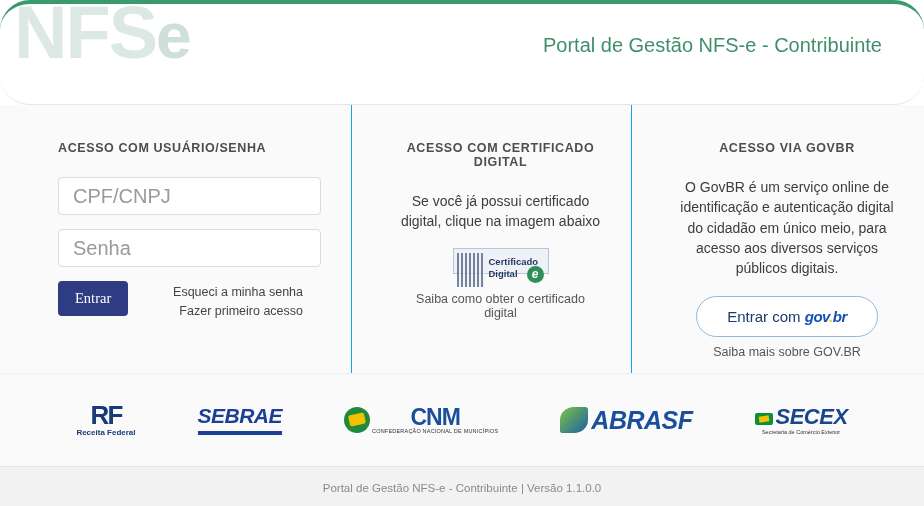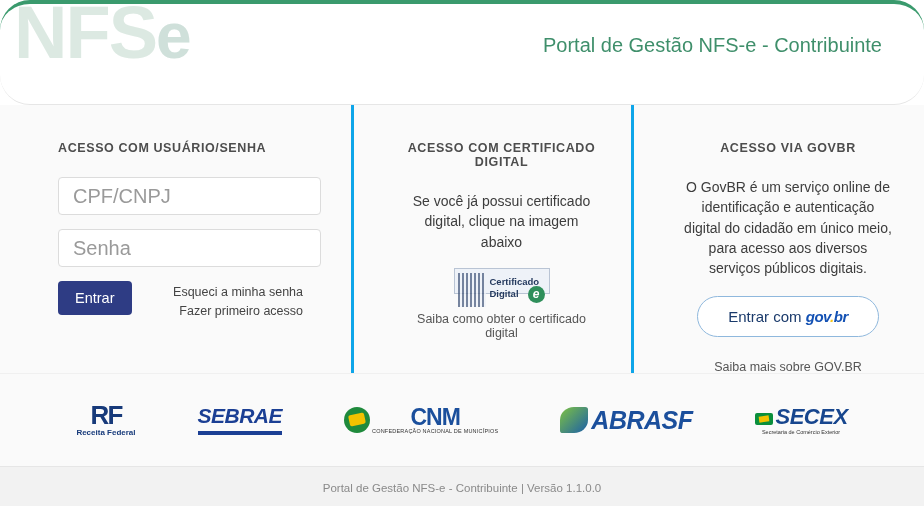--- a/index.html
+++ b/index.html
@@ -64,21 +64,21 @@
     background: #fafafa;
     height: 268px;
     box-sizing: border-box;
   }
   .col {
     flex: 1;
     padding: 36px 30px 0 30px;
     box-sizing: border-box;
     position: relative;
   }
-  .col + .col { border-left: 3px solid #0ea5e9; padding-left: 48px; }
+  .col + .col { border-left: 1px solid #0ea5e9; padding-left: 48px; }
   .col-1 { flex: 0 0 320px; padding-left: 58px; }
   .col-2 { flex: 0 0 280px; }
   .col-3 { flex: 1; }
 
   .col-title {
     font-size: 12.5px;
     letter-spacing: 0.6px;
     color: #4d4d4d;
     font-weight: bold;
     margin-bottom: 22px;
@@ -111,21 +111,21 @@
     justify-content: space-between;
   }
   .btn-entrar {
     background: #2e3c84;
     color: #ffffff;
     border: none;
     border-radius: 4px;
     font-size: 14.5px;
     padding: 9px 17px;
     cursor: pointer;
-    font-family: Liberation Sans, sans-serif;
+    font-family: Liberation Serif, serif;
   }
   .links {
     text-align: right;
     padding-top: 2px;
   }
   .links a {
     display: block;
     font-size: 12.5px;
     color: #444444;
     text-decoration: none;
@@ -206,21 +206,21 @@
     font-size: 15px;
     color: #1a3a6b;
     cursor: pointer;
     font-family: "Liberation Sans", sans-serif;
   }
   .govbr-btn .gov { font-weight: bold; color: #1351b4; letter-spacing:-0.5px;font-style:italic;}
   .govbr-btn .gov .dot { color: #f5c518; }
   .govbr-link {
     display: block;
     text-align: center;
-    margin-top: 23px;
+    margin-top: 8px;
     font-size: 12.5px;
     color: #555555;
     text-decoration: none;
   }
 
   
   .logos {
     height: 92px;
     background: #fafafa;
     display: flex;

